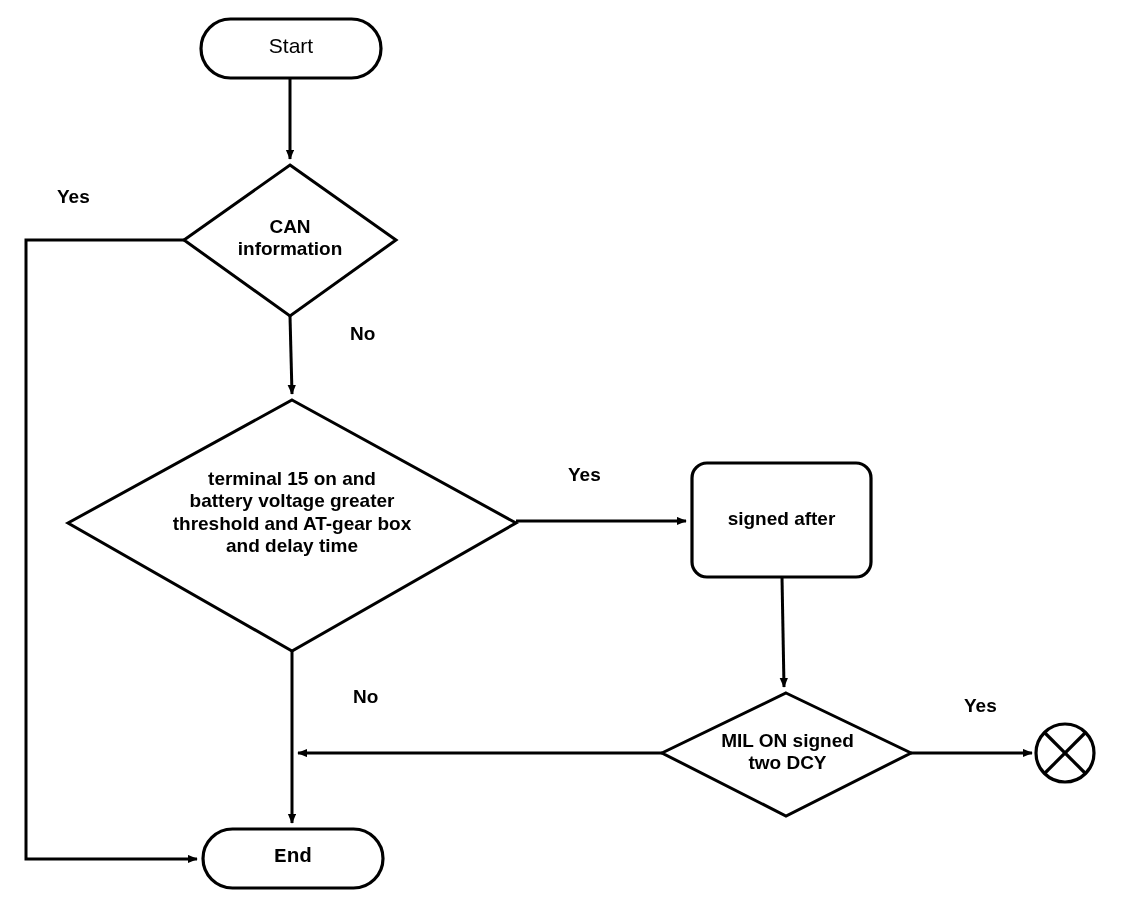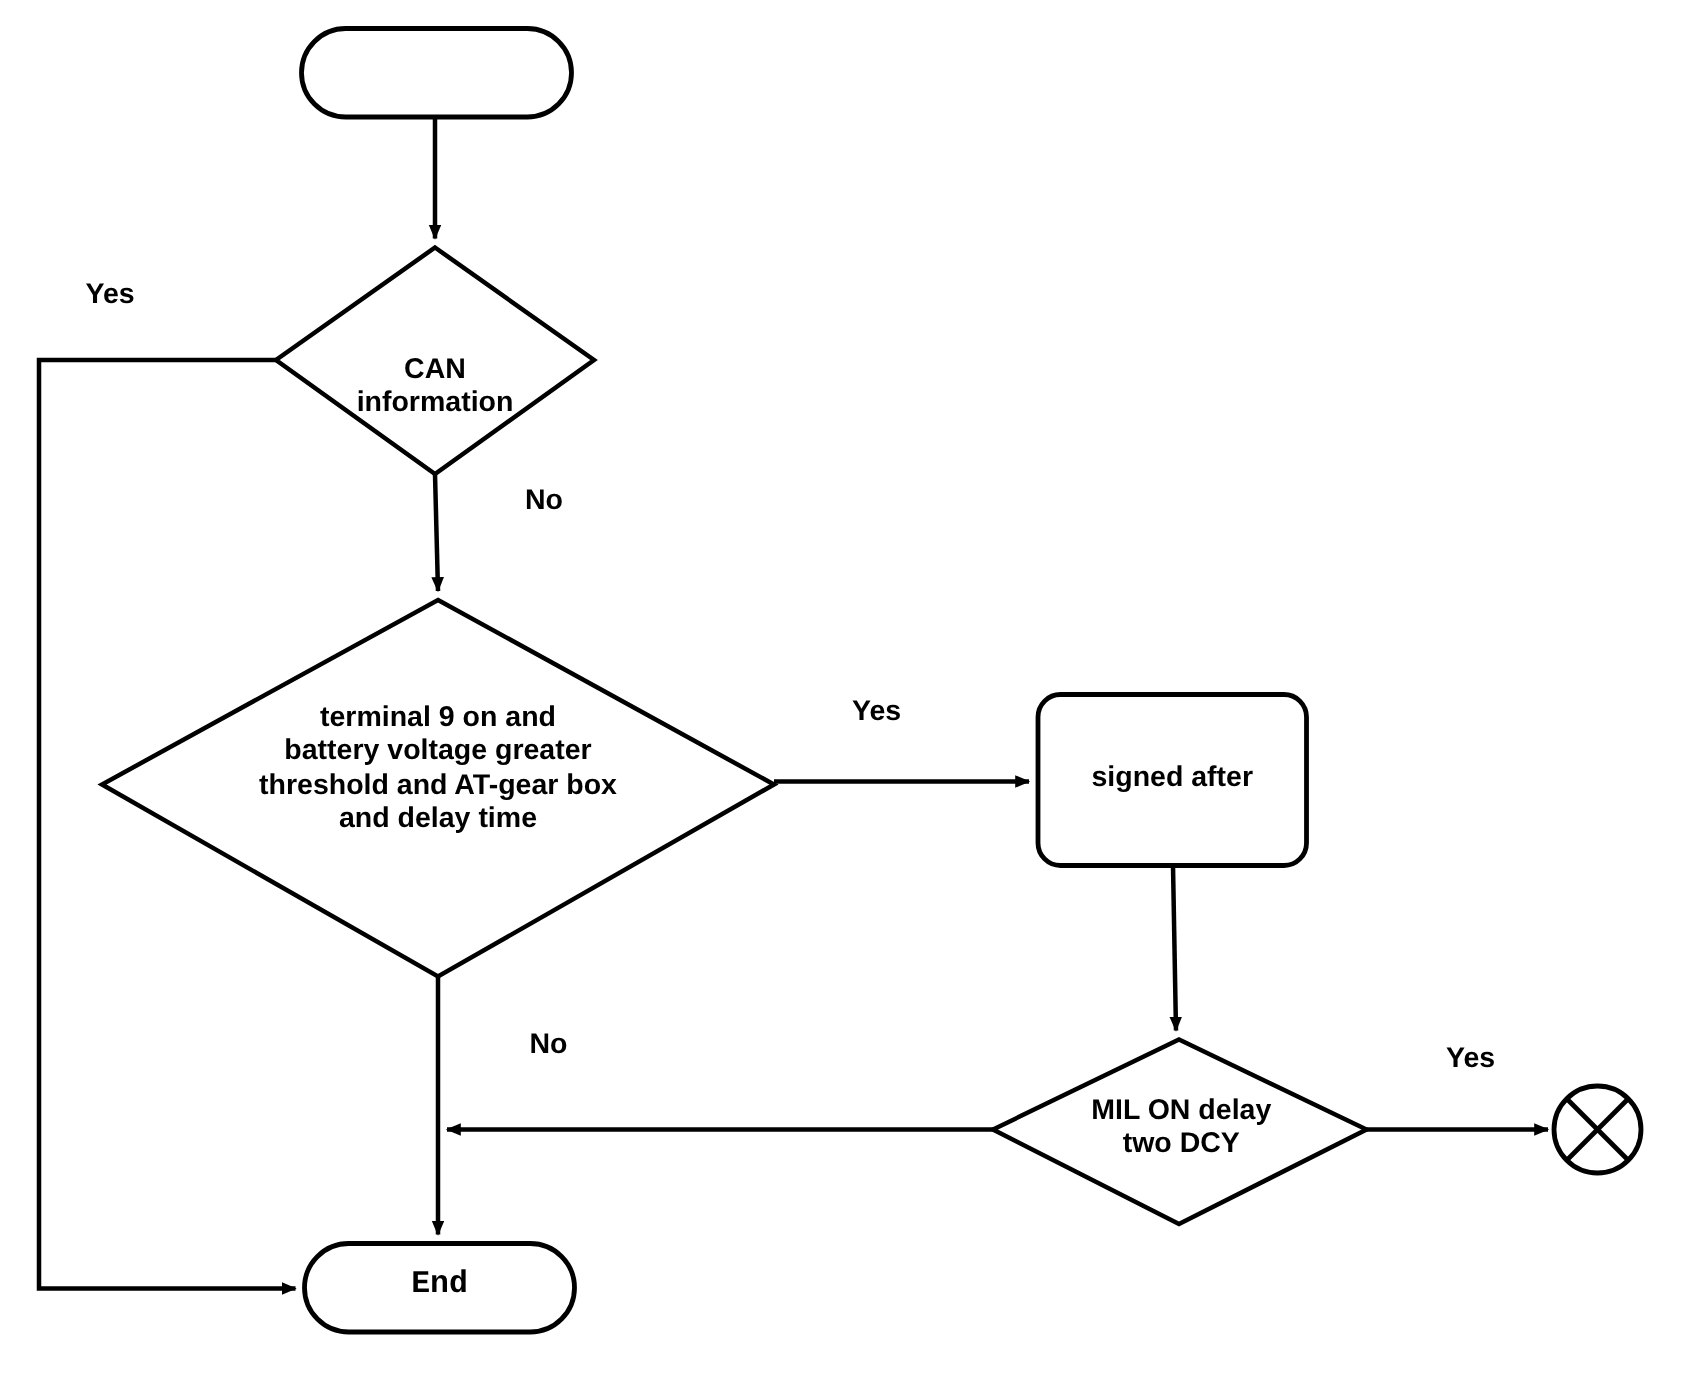--- a/index.html
+++ b/index.html
@@ -38,21 +38,20 @@
     width: 180px;
     font-size: 21px;
     font-weight: normal;
   }
   .lbl-can {
     left: 190px;
     top: 216px;
     width: 200px;
     font-size: 19px;
     font-weight: bold;
-    margin-top: 20px;
   }
   .lbl-cond {
     left: 92px;
     top: 468px;
     width: 400px;
     font-size: 19px;
     font-weight: bold;
   }
   .lbl-fault {
     left: 692px;
@@ -150,32 +149,33 @@
      MIL decision --&gt;
     <line x1="782" y1="577" x2="784" y2="687" stroke="#000000" stroke-width="3" marker-end="url(#arrow)"></line>
 
      joins condition-no vertical line --&gt;
     <line x1="662" y1="753" x2="298" y2="753" stroke="#000000" stroke-width="3" marker-end="url(#arrow)"></line>
 
      lamp --&gt;
     <line x1="911" y1="753" x2="1032" y2="753" stroke="#000000" stroke-width="3" marker-end="url(#arrow)"></line>
   </svg>
 
+  <div class="node-label lbl-start">Start</div>
 
   <div class="node-label lbl-can">CAN
 information</div>
 
-  <div class="node-label lbl-cond">terminal 9 on and
+  <div class="node-label lbl-cond">terminal 15 on and
 battery voltage greater
 threshold and AT-gear box
 and delay time</div>
 
   <div class="node-label lbl-fault">signed after</div>
 
-  <div class="node-label lbl-mil">MIL ON delay
+  <div class="node-label lbl-mil">MIL ON signed
 two DCY</div>
 
   <div class="node-label lbl-end">End</div>
 
   <div class="edge-label el-yes-can">Yes</div>
 
   <div class="edge-label el-no-can">No</div>
 
   <div class="edge-label el-yes-cond">Yes</div>
 

